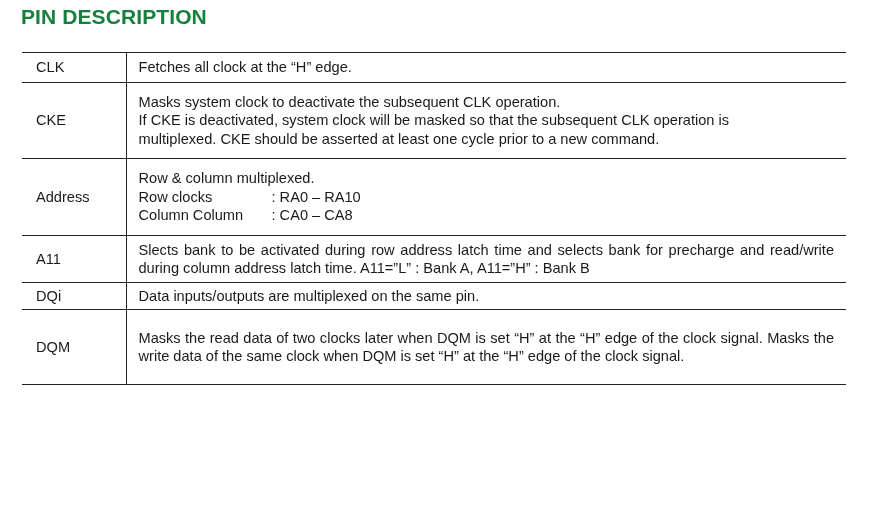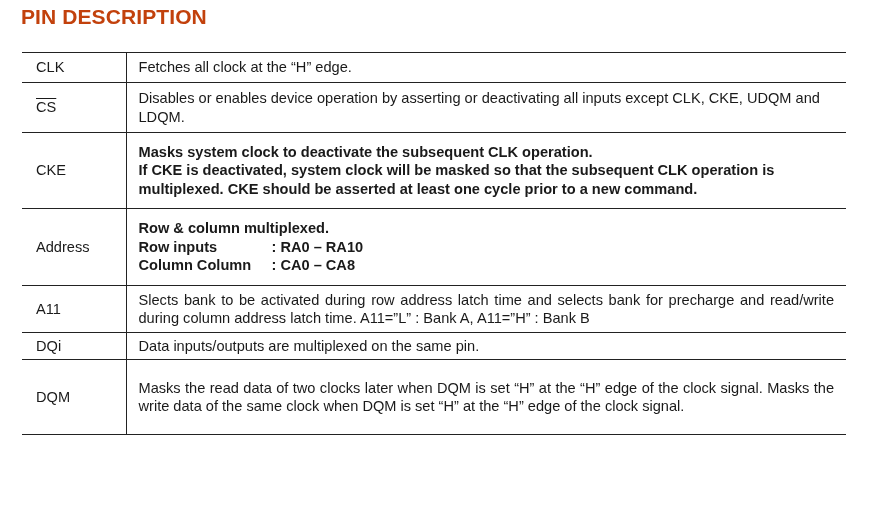--- a/index.html
+++ b/index.html
@@ -15,21 +15,21 @@
       font-family: "Liberation Sans", sans-serif;
       color: #1a1a1a;
     }
     .page-title {
       position: absolute;
       left: 21px;
       top: 5px;
       font-size: 21px;
       font-weight: bold;
       letter-spacing: 0.1px;
-      color: #c2410c;
+      color: #15803d;
       margin: 0;
     }
     .pin-table {
       position: absolute;
       left: 22px;
       top: 52px;
       width: 824px;
       border-collapse: collapse;
       font-size: 14.6px;
       line-height: 18.5px;
@@ -61,21 +61,20 @@
     .overbar {
       text-decoration: overline;
     }
     .stack-name {
       display: block;
       line-height: 25.5px;
     }
     .desc-line {
       display: block;
       white-space: nowrap;
-      font-weight: bold;
     }
     .addr-label {
       display: inline-block;
       width: 133px;
     }
   </style>
 </head>
 <body>
 
 <h1 class="page-title">PIN DESCRIPTION</h1>
@@ -85,48 +84,40 @@
 
     <tr style="height:30px;">
       <td class="pin-name">
         <span>CLK</span>
       </td>
       <td class="pin-desc">
         <span>Fetches all clock at the “H” edge.</span>
       </td>
     </tr>
 
-    <tr style="height:50px;">
-      <td class="pin-name">
-        <span class="overbar">CS</span>
-      </td>
-      <td class="pin-desc">
-        <span>Disables or enables device operation by asserting or deactivating all inputs except CLK, CKE, UDQM and LDQM.</span>
-      </td>
-    </tr>
 
     <tr style="height:76px;">
       <td class="pin-name">
         <span>CKE</span>
       </td>
       <td class="pin-desc">
         <span class="desc-line">Masks system clock to deactivate the subsequent CLK operation.</span>
         <span class="desc-line">If CKE is deactivated, system clock will be masked so that the subsequent CLK operation is</span>
         <span class="desc-line">multiplexed. CKE should be asserted at least one cycle prior to a new command.</span>
       </td>
     </tr>
 
     <tr style="height:77px;">
       <td class="pin-name">
         <span>Address</span>
       </td>
       <td class="pin-desc">
         <span class="desc-line">Row &amp; column multiplexed.</span>
         <span class="desc-line">
-          <span class="addr-label">Row inputs</span><span>: RA0 – RA10</span>
+          <span class="addr-label">Row clocks</span><span>: RA0 – RA10</span>
         </span>
         <span class="desc-line">
           <span class="addr-label">Column Column</span><span>: CA0 – CA8</span>
         </span>
       </td>
     </tr>
 
     <tr style="height:47px;">
       <td class="pin-name">
         <span>A11</span>

